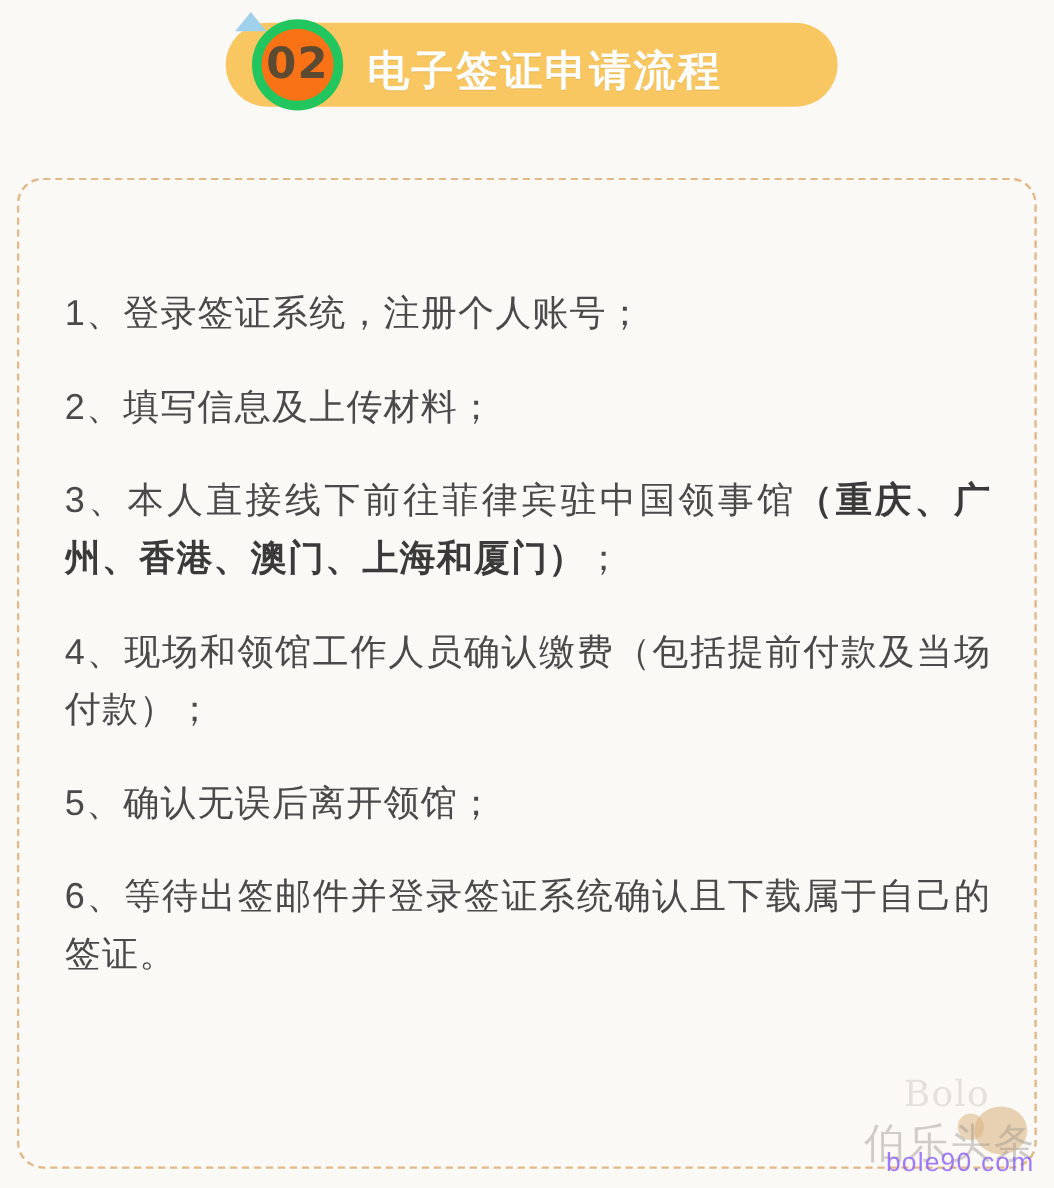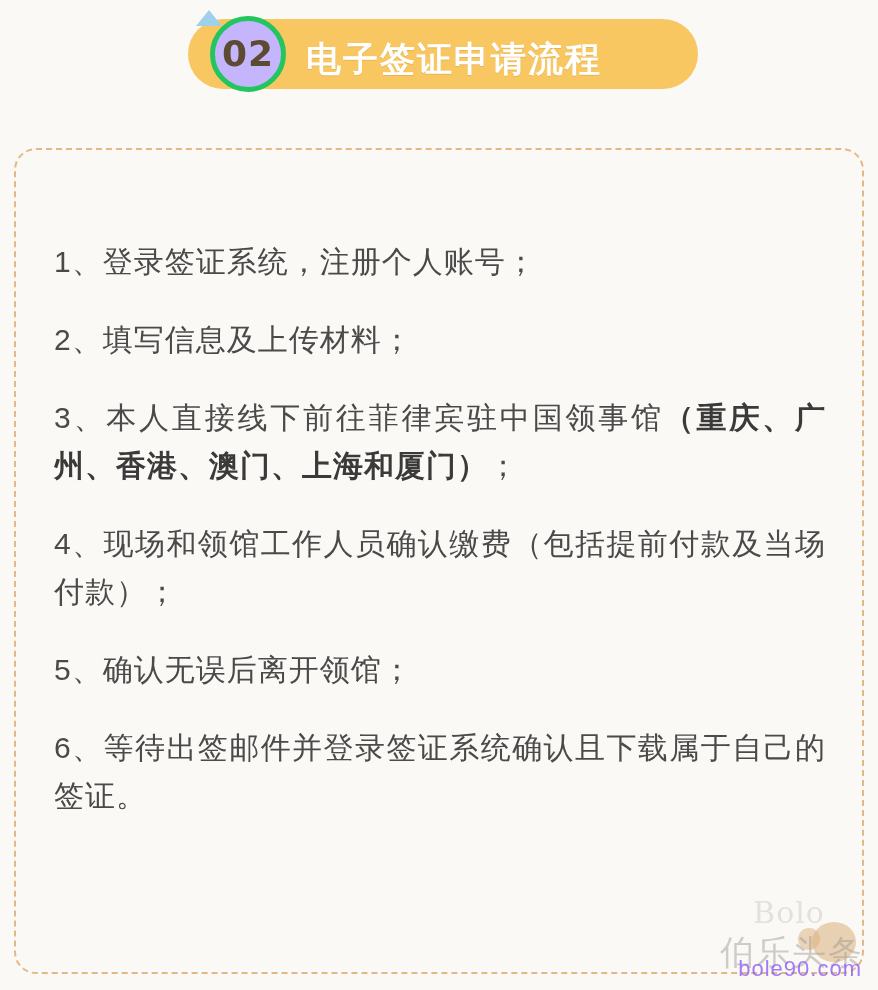--- a/index.html
+++ b/index.html
@@ -46,22 +46,22 @@
     border-right: 13px solid transparent;
     border-bottom: 16px solid #9fd0ec;
   }
   .badge-circle {
     position: absolute;
     left: 22px;
     top: 6px;
     width: 76px;
     height: 76px;
     border-radius: 50%;
-    background: #c4b5fd;
-    border: 5px solid #22c55e;
+    background: #f97316;
+    border: 8px solid #22c55e;
     box-sizing: border-box;
     display: flex;
     align-items: center;
     justify-content: center;
   }
   .badge-number {
     font-family: "DejaVu Sans", sans-serif;
     font-size: 36px;
     font-weight: bold;
     color: #5d4a33;

